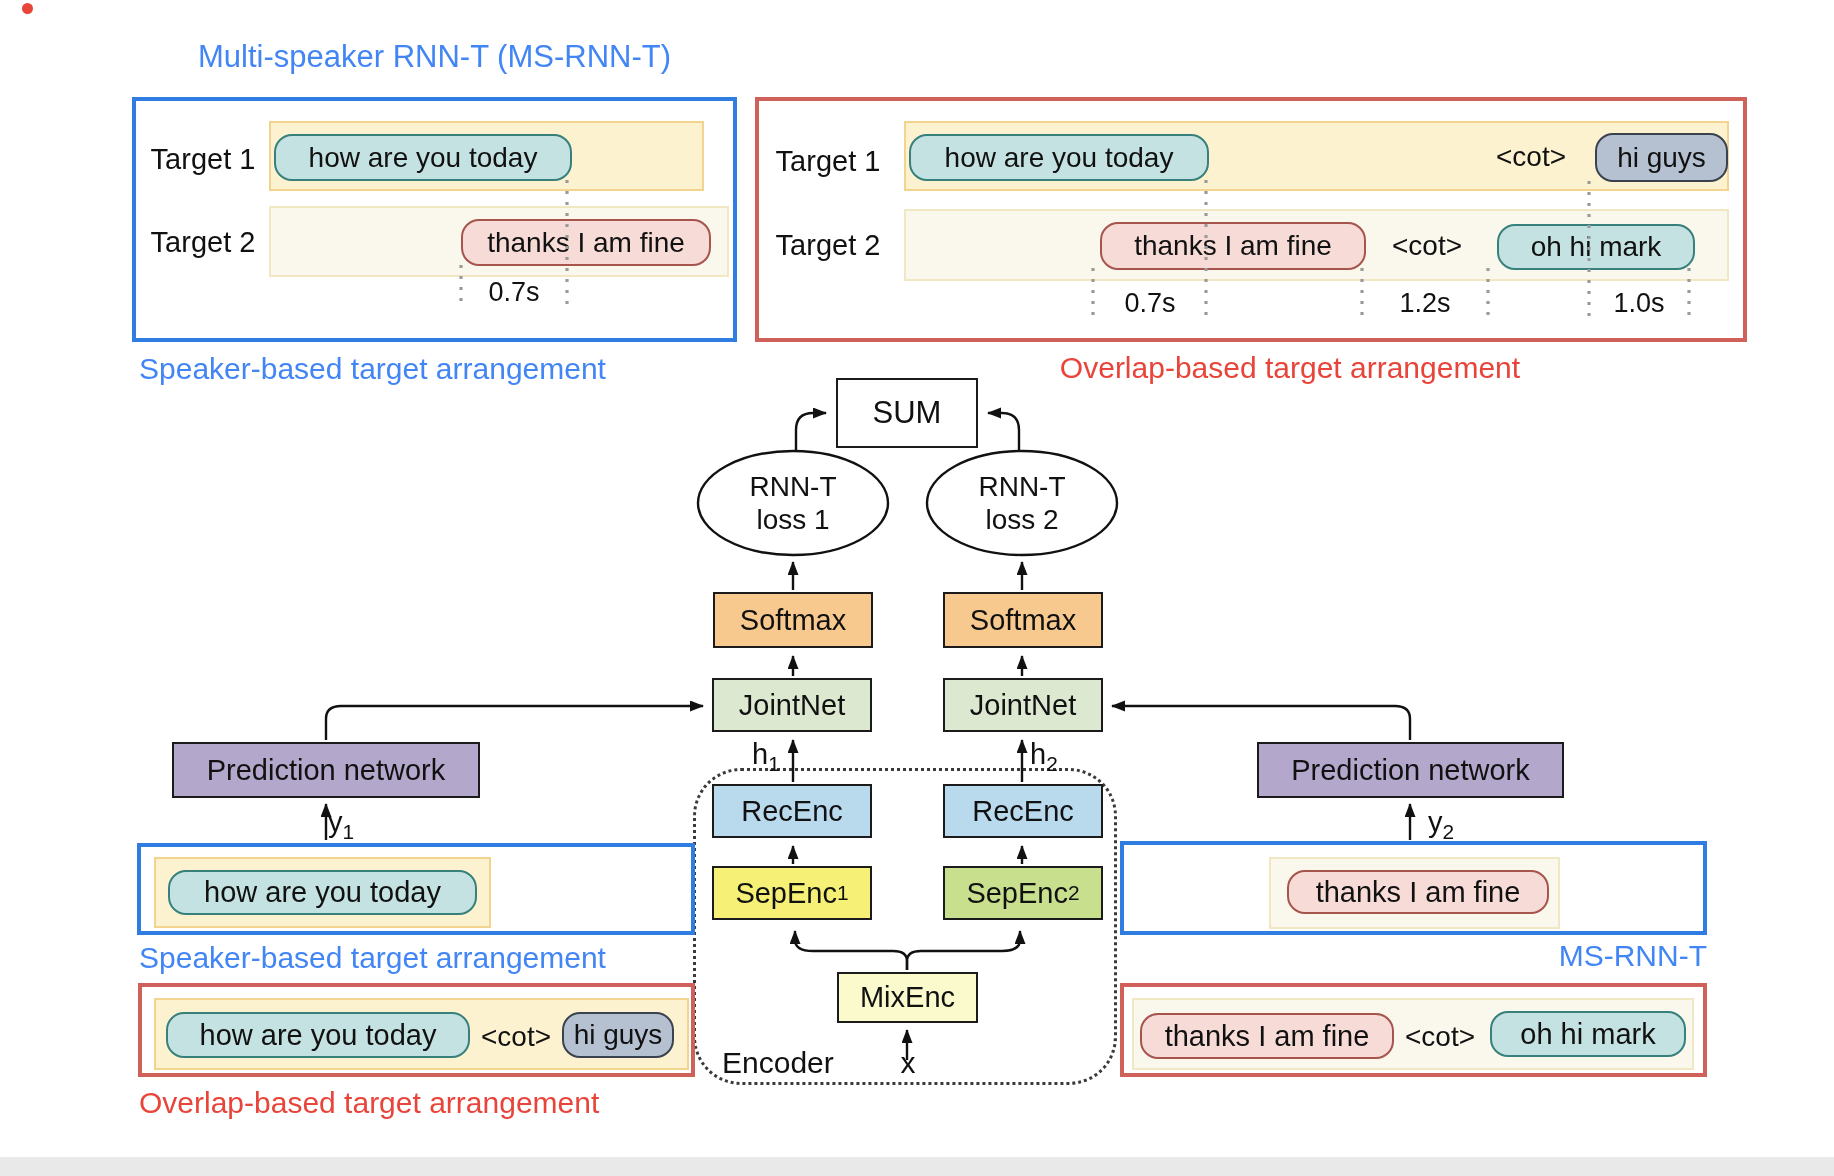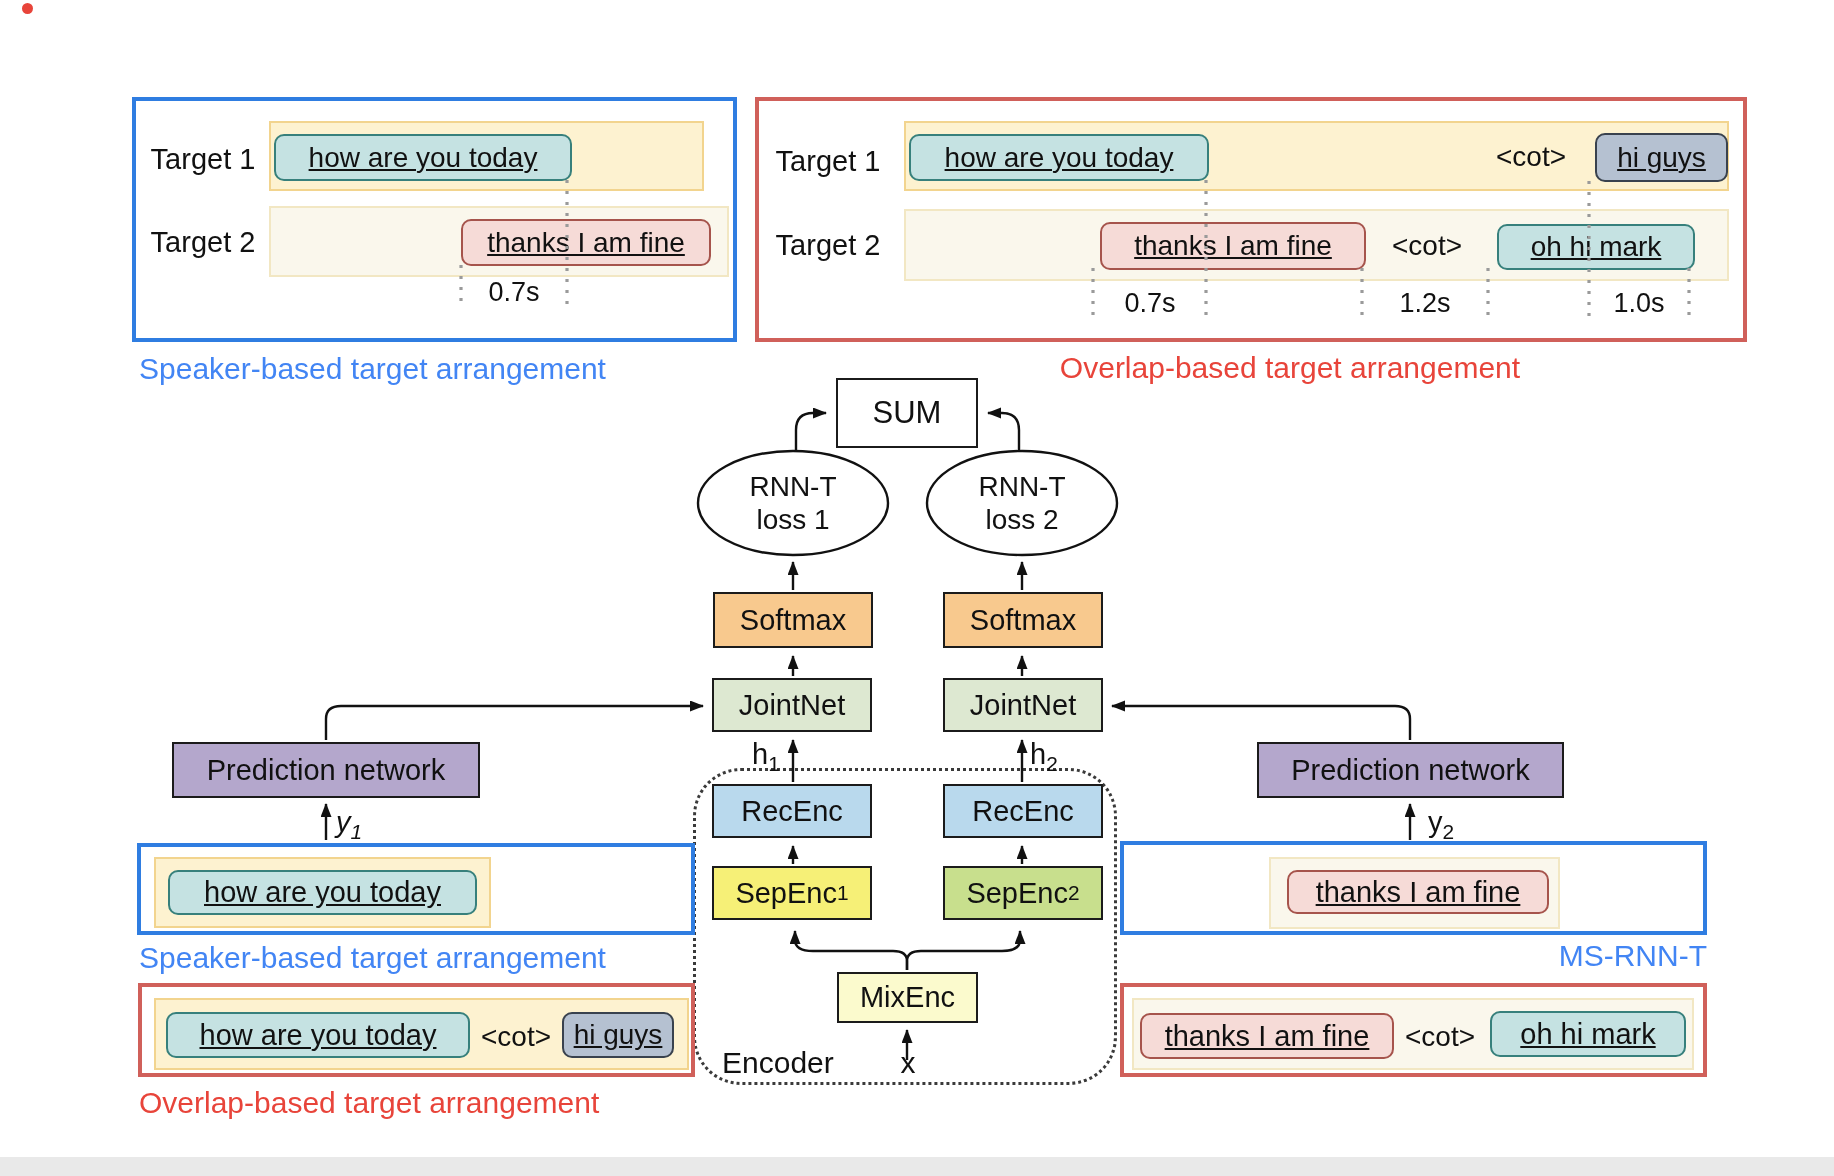--- a/index.html
+++ b/index.html
@@ -1,21 +1,21 @@
 <!DOCTYPE html>
 <html style="--blue-border: #2f7de1; --blue-text: #4285f4; --red-border: #d0605a; --red-text: #e8443a; --yellow-fill: #fdf2d0; --yellow-border: #f2d48e; --cream-fill: #faf7ec; --cream-border: #f2e7c3; --teal-fill: #c5e2e2; --teal-border: #37807c; --pink-fill: #f6dbd7; --pink-border: #a6544c; --gray-fill: #b5c1d1; --gray-border: #39424e; --purple-fill: #b4a7cc; --orange-fill: #f8c98e; --joint-fill: #dde8d1; --rec-fill: #b9d9ed; --sep1-fill: #f6f077; --sep2-fill: #c8df8d; --mix-fill: #fbfacd; --footer-gray: #e9e9e9;"><head>
 <meta charset="utf-8">
 <style>
   html,body{margin:0;padding:0;background:#fff;}
   .stage{position:relative;width:1834px;height:1176px;background:#fff;overflow:hidden;
          font-family:"Liberation Sans", sans-serif;color:#111;}
   .abs{position:absolute;}
   .ctr{display:flex;align-items:center;justify-content:center;text-align:center;}
   .box{display:flex;align-items:center;justify-content:center;border:2px solid #1b1b1b;box-sizing:border-box;}
-  .rbox{border-radius:10px;border-width:2.5px;text-decoration:underline;}
+  .rbox{border-radius:18px;border-width:2.5px;}
   .bluepanel{border:4px solid var(--blue-border);box-sizing:border-box;background:#fff;}
   .redpanel{border:4px solid var(--red-border);box-sizing:border-box;background:#fff;}
   .yellowband{background:var(--yellow-fill);border:2px solid var(--yellow-border);box-sizing:border-box;}
   .creamband{background:var(--cream-fill);border:2px solid var(--cream-border);box-sizing:border-box;}
   .teal{background:var(--teal-fill);border-color:var(--teal-border);}
   .pink{background:var(--pink-fill);border-color:var(--pink-border);}
   .gray{background:var(--gray-fill);border-color:var(--gray-border);}
   .bluetext{color:var(--blue-text);}
   .redtext{color:var(--red-text);}
   .f31{font-size:31px;} .f30{font-size:30px;} .f29{font-size:29px;} .f28{font-size:28px;} .f27{font-size:27px;}
@@ -24,20 +24,21 @@
   svg{display:block;}
   .wire-layer{pointer-events:none;}
 </style>
 </head>
 <body>
 
 <div class="stage">
 
   <div class="abs" style="left:22px;top:3px;width:11px;height:11px;border-radius:50%;background:var(--red-text);"></div>
 
+  <div class="abs ctr f31 bluetext" style="left:132px;top:38px;width:605px;height:38px;">Multi-speaker RNN-T (MS-RNN-T)</div>
 
   <div class="abs bluepanel" style="left:132px;top:97px;width:605px;height:245px;">
     <div class="abs ctr f29" style="left:6px;top:40px;width:122px;height:36px;">Target 1</div>
     <div class="abs yellowband" style="left:133px;top:20px;width:435px;height:70px;"></div>
     <div class="abs box rbox teal ctr f28" style="left:138px;top:33px;width:298px;height:47px;">
       <span>how are you today</span>
     </div>
     <div class="abs ctr f29" style="left:6px;top:123px;width:122px;height:36px;">Target 2</div>
     <div class="abs creamband" style="left:133px;top:105px;width:460px;height:71px;"></div>
     <div class="abs box rbox pink ctr f28" style="left:325px;top:118px;width:250px;height:47px;">
@@ -211,21 +212,21 @@
   <div class="abs box ctr f29" style="left:837px;top:972px;width:141px;height:51px;background:var(--mix-fill);z-index:6;">
     <span>MixEnc</span>
   </div>
 
   <div class="abs f30" style="left:722px;top:1046px;z-index:6;text-align:center;">Encoder</div>
   <div class="abs ctr f30" style="left:893px;top:1046px;width:30px;height:34px;z-index:6;">x</div>
 
   <div class="abs box ctr f29" style="left:172px;top:742px;width:308px;height:56px;background:var(--purple-fill);border-width:2.5px;z-index:6;">
     <span>Prediction network</span>
   </div>
-  <div class="abs f29" style="left:336px;top:806px;z-index:6;font-style:italic;">
+  <div class="abs f29" style="left:328px;top:806px;z-index:6;">
     <span>y</span><sub>1</sub>
   </div>
 
   <div class="abs box ctr f29" style="left:1257px;top:742px;width:307px;height:56px;background:var(--purple-fill);border-width:2.5px;z-index:6;">
     <span>Prediction network</span>
   </div>
   <div class="abs f29" style="left:1428px;top:806px;z-index:6;">
     <span>y</span><sub>2</sub>
   </div>
 

